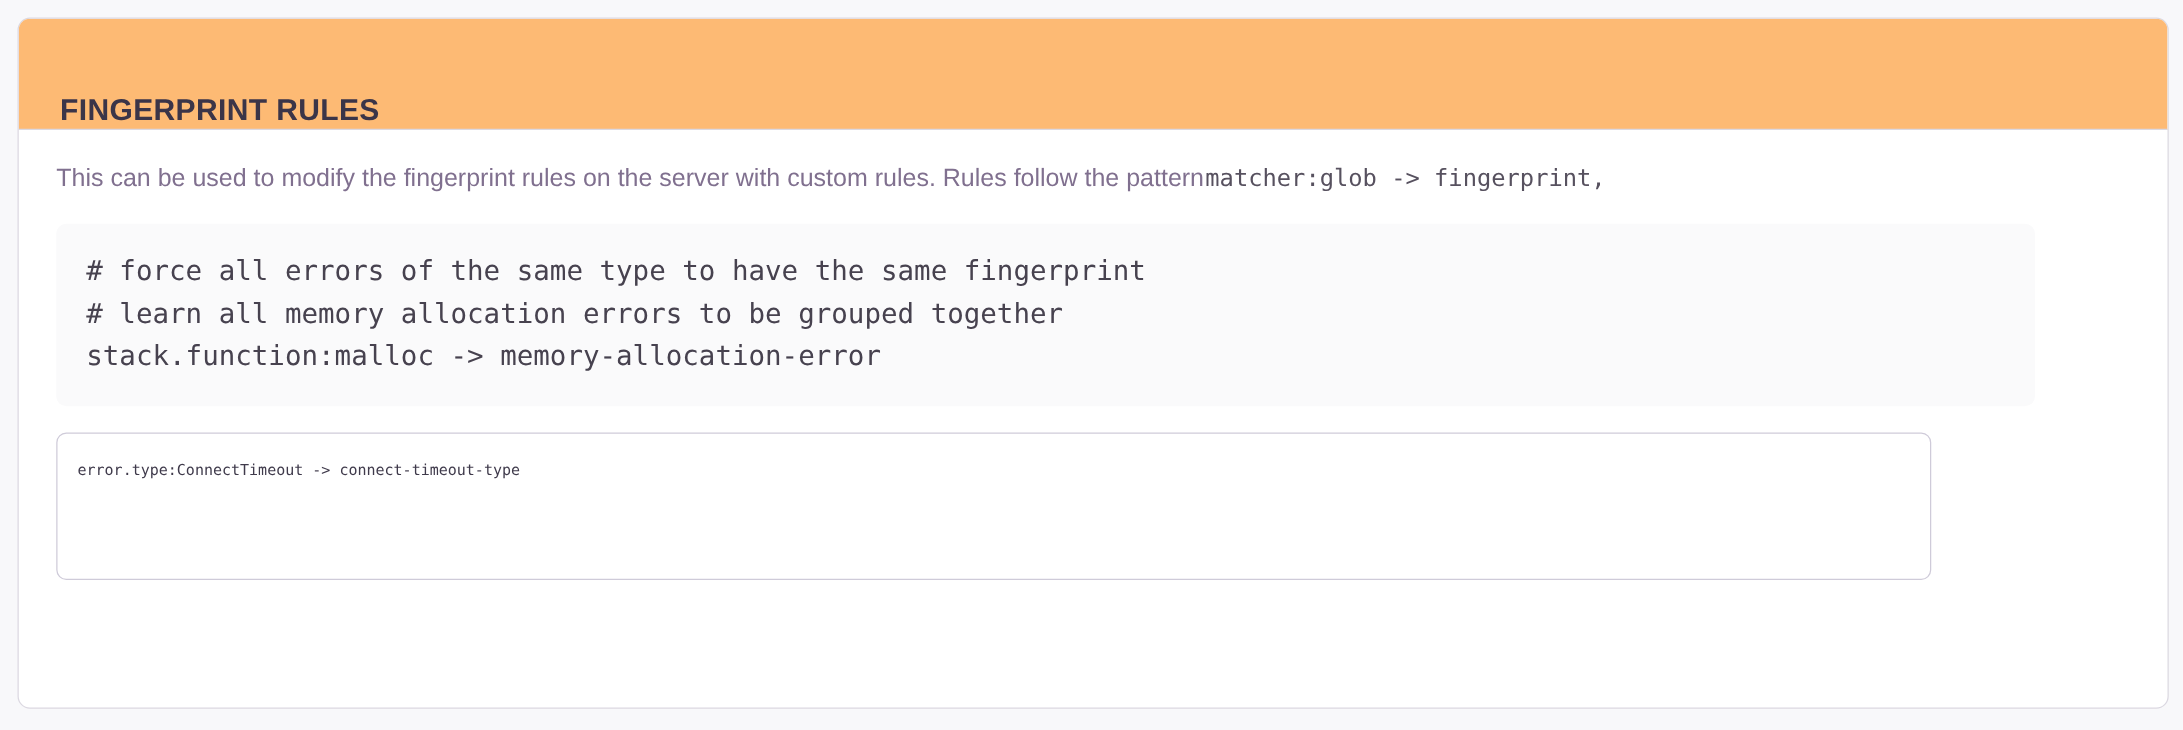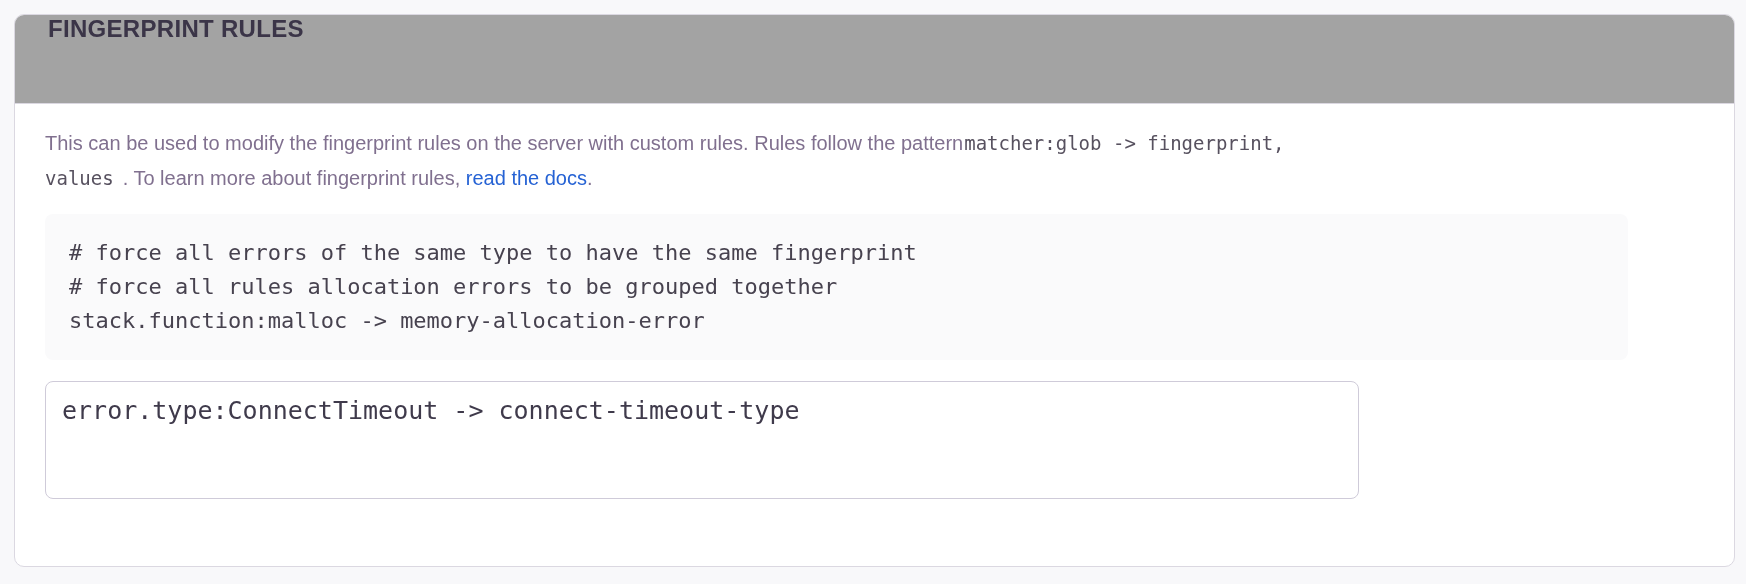--- a/index.html
+++ b/index.html
@@ -14,24 +14,24 @@
     position: absolute;
     left: 14px; top: 14px;
     width: 1721px; height: 553px;
     background: #ffffff;
     border: 1.5px solid #dbd8e1;
     border-radius: 10px;
     overflow: hidden;
   }
   .panel-header {
     height: 89px;
-    background: #a3a3a3;
+    background: #fdba74;
     border-bottom: 1.5px solid #dbd8e1;
     display: flex;
-    align-items: flex-start;
+    align-items: flex-end;
     padding-left: 33px;
   }
   .panel-title {
     font-size: 24px;
     font-weight: bold;
     letter-spacing: 0.3px;
     color: #3b3548;
     text-transform: uppercase;
   }
   .panel-body {
@@ -65,28 +65,28 @@
     font-family: "DejaVu Sans Mono", monospace;
     font-size: 22px;
     line-height: 34px;
     color: #47424f;
     white-space: pre;
   }
   .code-line { display: block; }
   .rules-textarea {
     display: block;
     margin-top: 21px;
-    width: 1314px;
+    width: 1500px;
     height: 118px;
     border: 1.5px solid #cfcbd9;
     border-radius: 8px;
     background: #ffffff;
     padding: 12px 16px;
     font-family: "DejaVu Sans Mono", monospace;
-    font-size: 25px;
+    font-size: 12px;
     line-height: 34px;
     color: #3f3a4b;
     resize: none;
     outline: none;
     white-space: pre;
     overflow: hidden;
   }
 </style>
 </head>
 <body>
@@ -94,21 +94,20 @@
 <div class="panel">
 
   <div class="panel-header">
     <span class="panel-title">FINGERPRINT RULES</span>
   </div>
 
   <div class="panel-body">
 
     <p class="desc">
       <span class="desc-line"><span>This can be used to modify the fingerprint rules on the server with custom rules. Rules follow the pattern</span><code class="inline-code lead">matcher:glob -&gt; fingerprint,</code></span>
-      <span class="desc-line"><code class="inline-code trail">values</code><span>. To learn more about fingerprint rules, </span><a class="docs-link">read the docs</a><span>.</span></span>
     </p>
 
-    <pre class="example-pre"><span class="code-line"># force all errors of the same type to have the same fingerprint</span><span class="code-line"># force all rules allocation errors to be grouped together</span><span class="code-line">stack.function:malloc -&gt; memory-allocation-error</span></pre>
+    <pre class="example-pre"><span class="code-line"># force all errors of the same type to have the same fingerprint</span><span class="code-line"># learn all memory allocation errors to be grouped together</span><span class="code-line">stack.function:malloc -&gt; memory-allocation-error</span></pre>
 
     <textarea class="rules-textarea" spellcheck="false" style="">error.type:ConnectTimeout -&gt; connect-timeout-type</textarea>
 
   </div>
 </div>
 
 </body></html>

